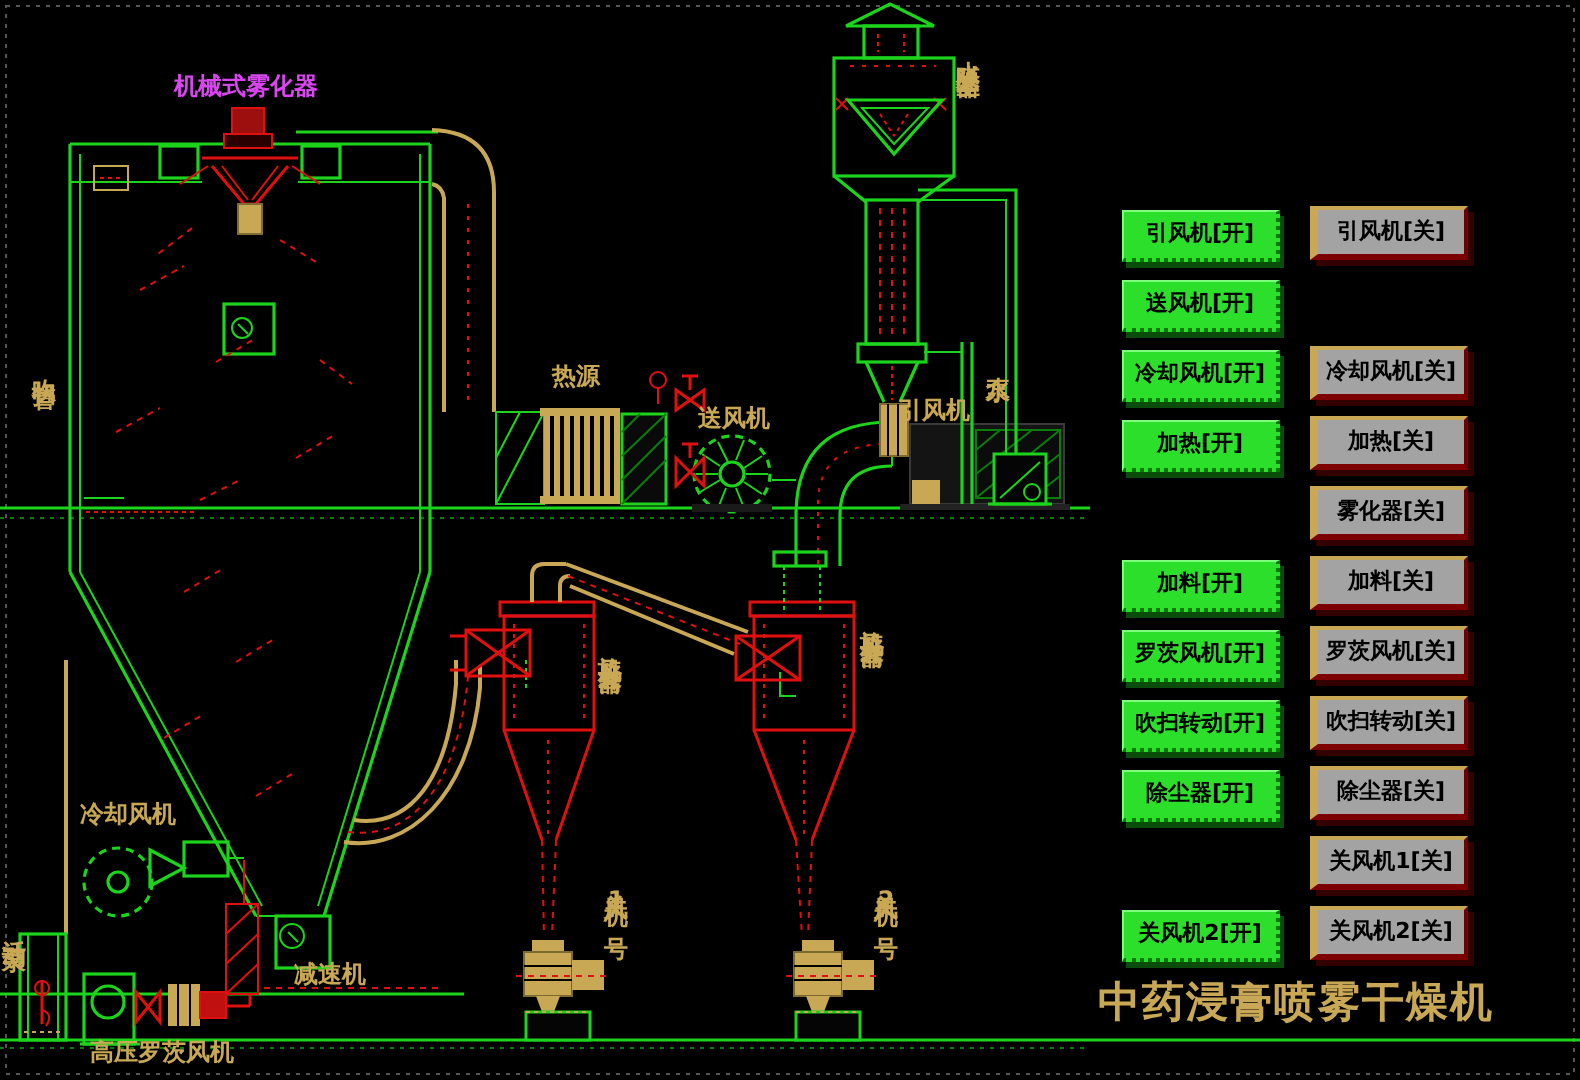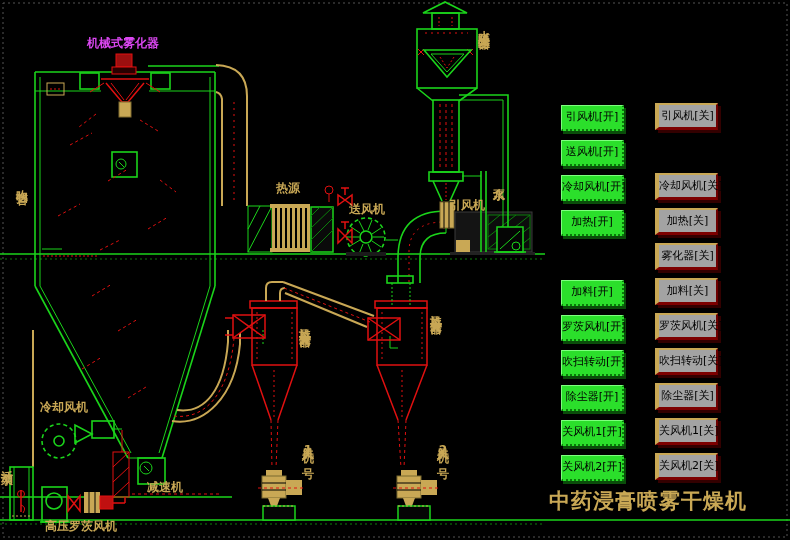--- a/index.html
+++ b/index.html
@@ -15,22 +15,22 @@
   .T{stroke:#c9a855;fill:none;stroke-width:2}
   .Tt{stroke:#c9a855;fill:none;stroke-width:1}
   .fT{fill:#c9a855}
   .d22{stroke-dasharray:2,2}.d23{stroke-dasharray:2,3}.d33{stroke-dasharray:3,3}
   .d43{stroke-dasharray:4,3}.d24{stroke-dasharray:2,4}
   
   .lbl{position:absolute;color:#c9a855;font-size:12px;font-weight:bold;line-height:14px;white-space:nowrap;}
   .lbl.green{color:#d946ef;}
   .v{writing-mode:vertical-rl;text-orientation:upright;letter-spacing:2px;}
   
-  .btn{position:absolute;width:63px;height:26px;box-sizing:border-box;color:#000;
-       font-size:11px;font-weight:normal;text-align:center;line-height:22px;cursor:pointer;
+  .btn{position:absolute;width:79px;height:26px;box-sizing:border-box;color:#000;
+       font-size:11px;font-weight:bold;text-align:center;line-height:22px;cursor:pointer;
        white-space:nowrap;}
   .btn.on{left:561px;background:#2bdf2b;
        border-top:1px solid #7dff7d;border-left:1px solid #7dff7d;
        border-right:2px dotted #0a7a0a;border-bottom:2px dotted #0a7a0a;
        box-shadow:2px 3px 0 #0a4d0a;}
   .btn.off{left:655px;background:#a3a3a3;height:27px;
        border-left:4px solid #c9a855;border-top:2px solid #c9a855;
        border-right:2px solid #6d0000;border-bottom:3px solid #7d0000;
        box-shadow:3px 3px 0 #330000;}
   #title{position:absolute;left:549px;top:487px;color:#c9a855;font-size:21px;
@@ -296,21 +296,20 @@
 <div class="lbl v" style="left:436px;top:437px">关风机2号</div>
 
 <div class="btn on" style="top:105px">引风机[开]</div>
 <div class="btn on" style="top:140px">送风机[开]</div>
 <div class="btn on" style="top:175px">冷却风机[开]</div>
 <div class="btn on" style="top:210px">加热[开]</div>
 <div class="btn on" style="top:280px">加料[开]</div>
 <div class="btn on" style="top:315px">罗茨风机[开]</div>
 <div class="btn on" style="top:350px">吹扫转动[开]</div>
 <div class="btn on" style="top:385px">除尘器[开]</div>
-<div class="btn on" style="top:420px">关风机1[开]</div>
 <div class="btn on" style="top:455px">关风机2[开]</div>
 
 <div class="btn off" style="top:103px">引风机[关]</div>
 <div class="btn off" style="top:173px">冷却风机[关]</div>
 <div class="btn off" style="top:208px">加热[关]</div>
 <div class="btn off" style="top:243px">雾化器[关]</div>
 <div class="btn off" style="top:278px">加料[关]</div>
 <div class="btn off" style="top:313px">罗茨风机[关]</div>
 <div class="btn off" style="top:348px">吹扫转动[关]</div>
 <div class="btn off" style="top:383px">除尘器[关]</div>

